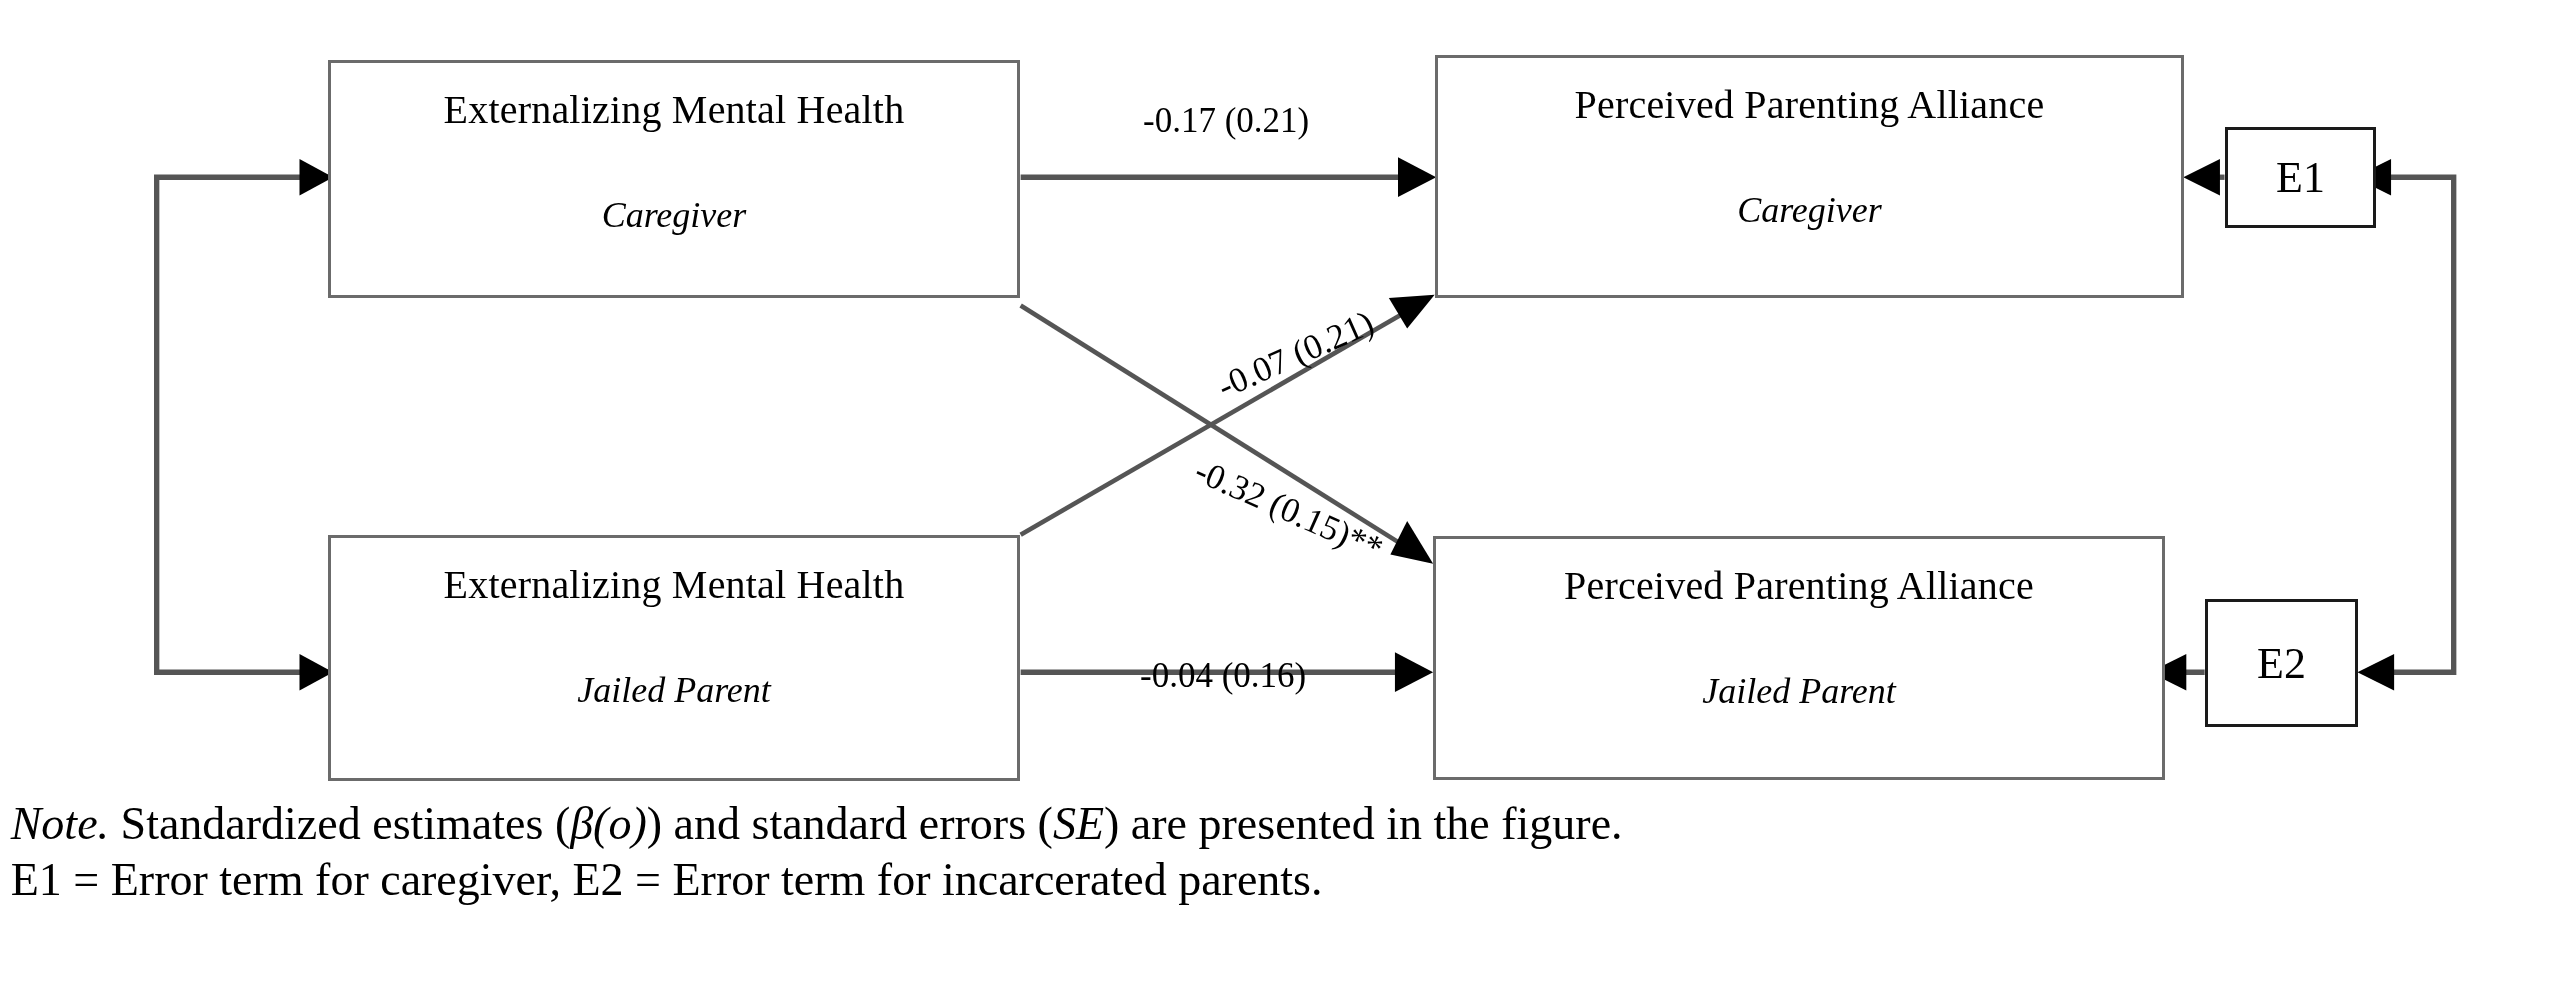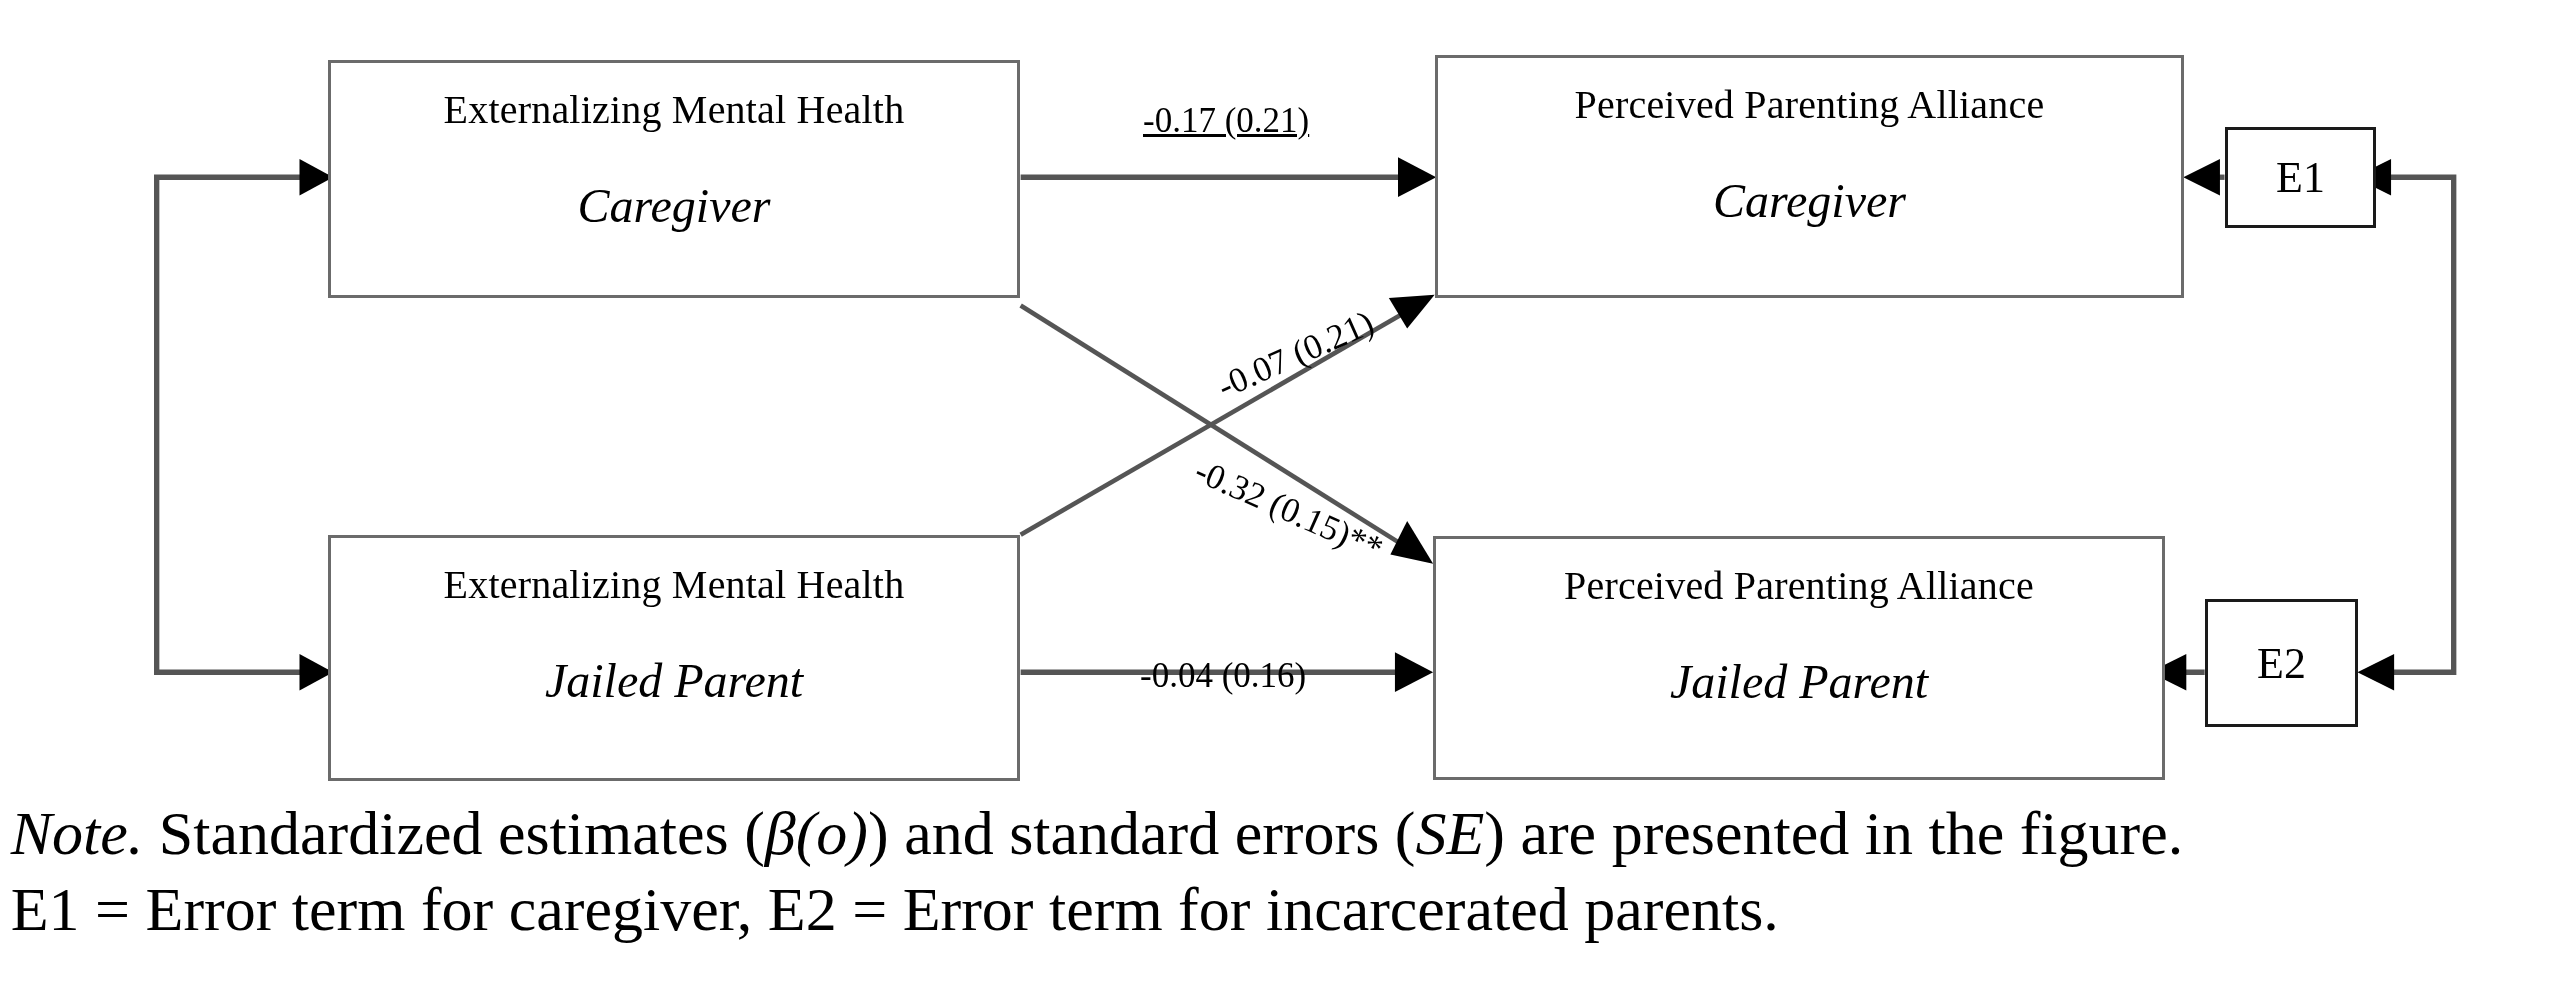--- a/index.html
+++ b/index.html
@@ -41,24 +41,24 @@
   }
   .construct-title {
     font-size: 40px;
     line-height: 1.05;
     letter-spacing: 0.2px;
     white-space: nowrap;
     margin-top: 26px;
   }
   .construct-sub {
     font-style: italic;
-    font-size: 48px;
+    font-size: 36px;
     line-height: 1.05;
     white-space: nowrap;
-    margin-top: 50px;
+    margin-top: 66px;
   }
 
   
   .error-box {
     position: absolute;
     box-sizing: border-box;
     border: 3.8px solid #1a1a1a;
     background: #ffffff;
     display: flex;
     align-items: center;
@@ -82,21 +82,21 @@
     transform: rotate(24deg);
     transform-origin: left top;
   }
 
   
   #note {
     position: absolute;
     left: 10.7px;
     top: 796px;
     width: 2552px;
-    font-size: 62px;
+    font-size: 46px;
     line-height: 1.22;
     color: #000000;
   }
   #note .note-line { white-space: nowrap; }
   #note i { font-style: italic; }
 </style>
 </head>
 <body>
 
 <div id="root">
@@ -176,21 +176,21 @@
   </div>
 
   <div class="error-box" style="left:2225px; top:127px; width:151px; height:101px;">
     <span>E1</span>
   </div>
 
   <div class="error-box" style="left:2205px; top:599px; width:153px; height:128px;">
     <span>E2</span>
   </div>
 
-  <div class="path-label" style="left:1143px; top:101px;text-decoration:underline;">-0.17 (0.21)</div>
+  <div class="path-label" style="left:1143px; top:101px;">-0.17 (0.21)</div>
 
   <div class="path-label rot-up" style="left:1228px; top:367px;">-0.07 (0.21)</div>
 
   <div class="path-label rot-down" style="left:1205px; top:451px;">-0.32 (0.15)**</div>
 
   <div class="path-label" style="left:1140px; top:656px;">-0.04 (0.16)</div>
 
   <div id="note">
     <div class="note-line"><i>Note.</i><span> Standardized estimates (</span><i>β(o)</i><span>) and standard errors (</span><i>SE</i><span>) are presented in the figure.</span></div>
     <div class="note-line">E1 = Error term for caregiver, E2 = Error term for incarcerated parents.</div>

